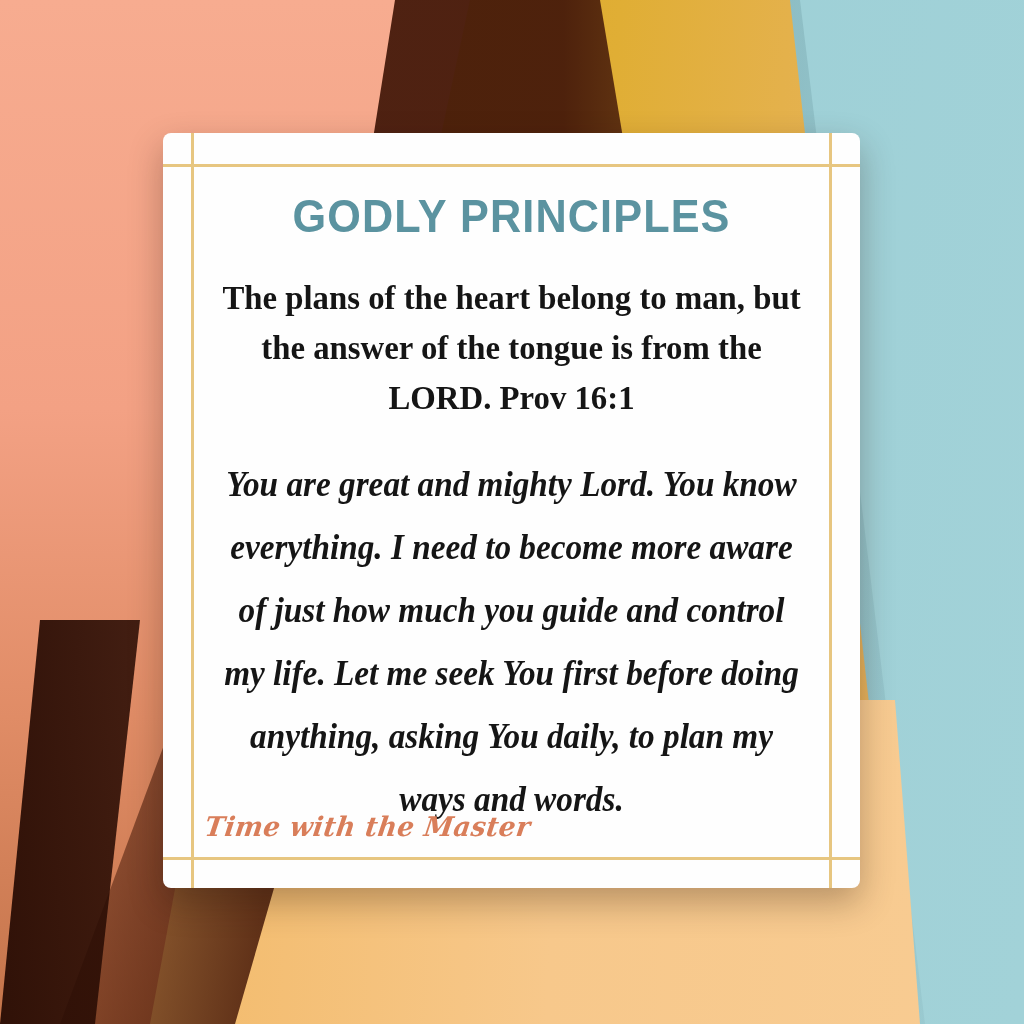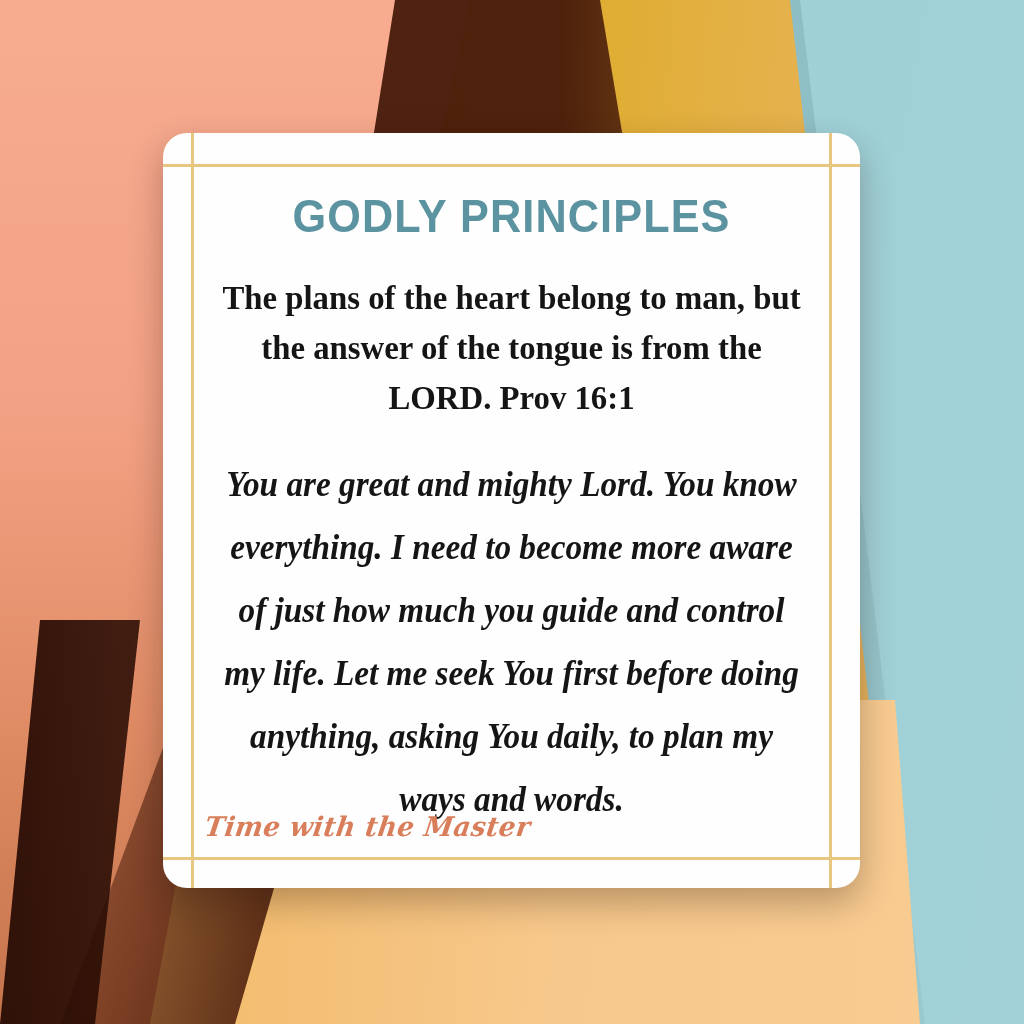--- a/index.html
+++ b/index.html
@@ -67,21 +67,21 @@
   }
 
   
   #card {
     position: absolute;
     left: 163px;
     top: 133px;
     width: 697px;
     height: 755px;
     background: #FEFEFE;
-    border-radius: 24px;
+    border-radius: 8px;
     box-shadow: 0 14px 34px rgba(40,20,10,0.30);
     overflow: hidden;
   }
 
   
   .rule { position: absolute; background: #E7C680; }
   .rule-v { width: 3px; top: 0; bottom: 0; }
   .rule-h { height: 3px; left: 0; right: 0; }
   .rule-v.left  { left: 28px; }
   .rule-v.right { left: 666px; }

